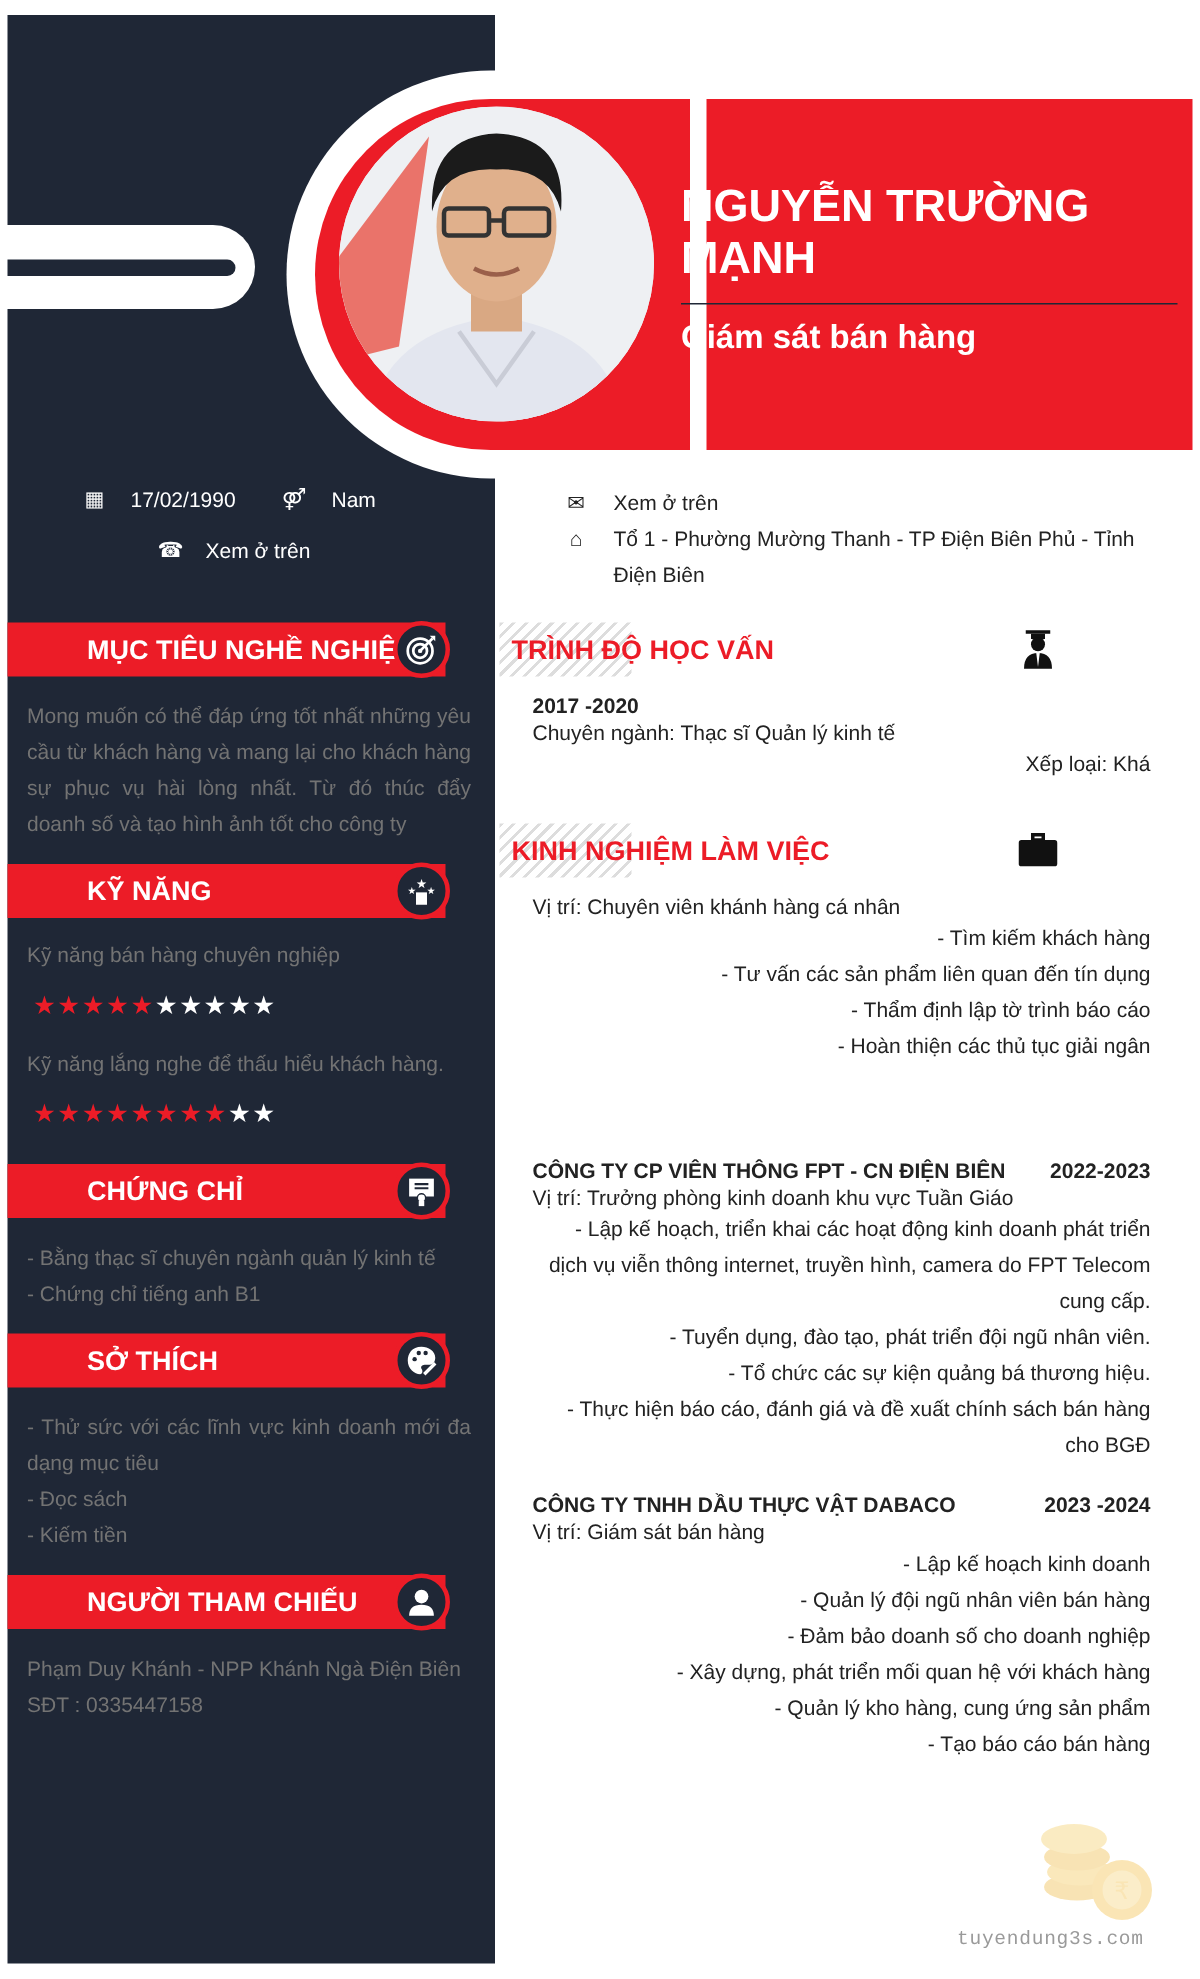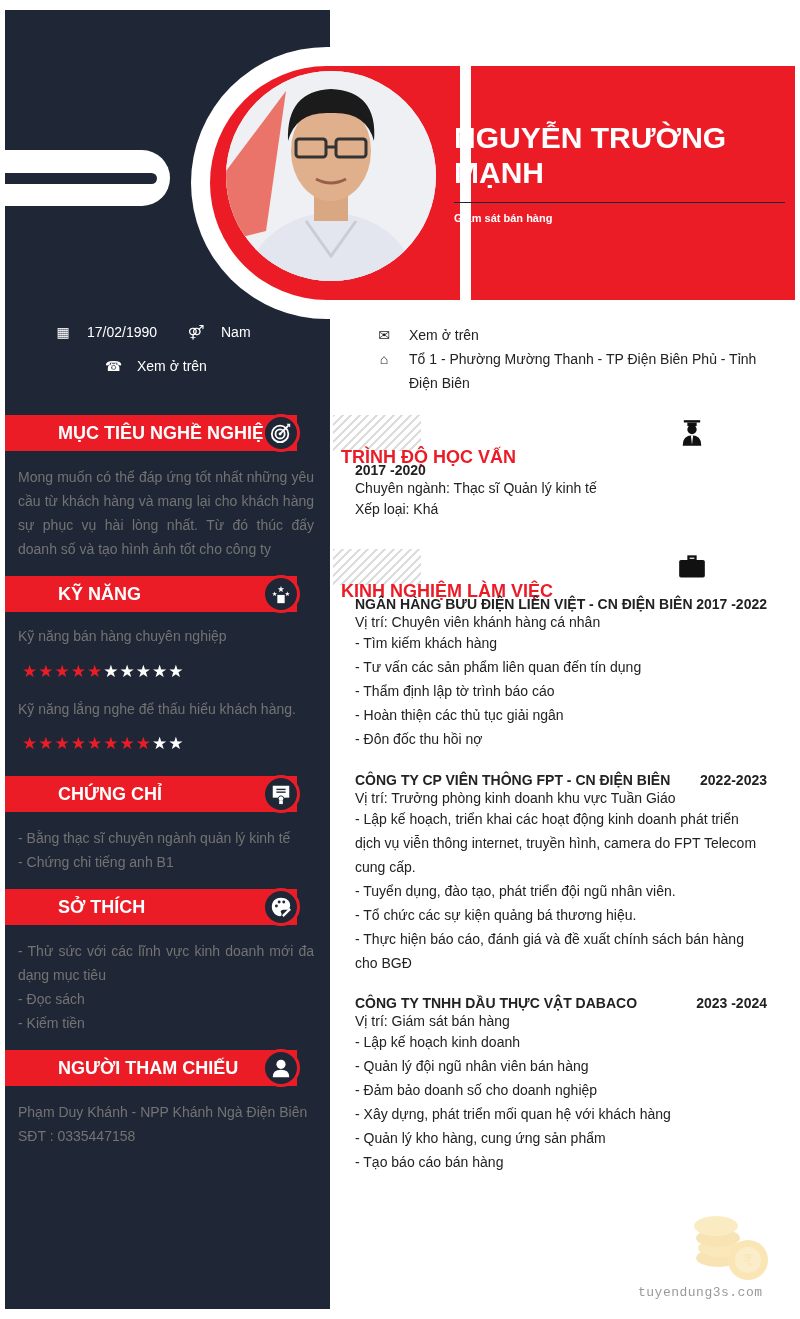--- a/index.html
+++ b/index.html
@@ -11,48 +11,48 @@
   .pill-inner { position: absolute; left: 5px; top: 173px; width: 152px; height: 11px; background: #1f2736; border-radius: 0 6px 6px 0; }
 
   .red-banner { position: absolute; left: 330px; top: 66px; width: 465px; height: 234px; background: #ec1c27; }
   .white-ring { position: absolute; left: 191px; top: 47px; width: 280px; height: 272px; background: #fff; border-radius: 136px 0 0 136px; }
   .red-ring { position: absolute; left: 210px; top: 66px; width: 250px; height: 234px; background: #ec1c27; border-radius: 117px 0 0 117px; }
   .photo { position: absolute; left: 226px; top: 71px; width: 210px; height: 210px; border-radius: 50%; overflow: hidden; background: #eef0f3; }
   .photo svg { width: 100%; height: 100%; display: block; }
 
   .name { position: absolute; left: 454px; top: 120px; width: 330px; color: #fff; font-weight: bold; font-size: 30px; line-height: 35px; }
   .name-rule { position: absolute; left: 454px; top: 202px; width: 331px; height: 1px; background: #1f2736; }
-  .job-title { position: absolute; left: 454px; top: 212px; color: #fff; font-weight: bold; font-size: 11px; }
+  .job-title { position: absolute; left: 454px; top: 212px; color: #fff; font-weight: bold; font-size: 22px; }
 
   .info { position: absolute; font-size: 14px; color: #fff; display: flex; align-items: center; }
   .info .ico { display: inline-block; width: 16px; text-align: center; font-size: 14px; margin-right: 16px; }
   .contact { position: absolute; font-size: 14px; color: #222; line-height: 24px; }
   .contact .ico { position: absolute; left: -34px; top: 0; font-size: 14px; width: 18px; text-align: center; }
 
   .sec-bar { position: absolute; left: 5px; width: 292px; height: 36px; background: #ec1c27; }
   .sec-bar .title { position: absolute; left: 17px; top: 0; line-height: 36px; color: #fff; font-weight: bold; font-size: 18px; margin-left: 36px; }
   .sec-ico { position: absolute; left: 262px; width: 38px; height: 38px; border-radius: 50%; background: #1f2736; border: 3px solid #ec1c27; display: flex; align-items: center; justify-content: center; }
   .sec-ico svg { width: 22px; height: 22px; }
 
   .side-text { position: absolute; left: 18px; width: 296px; color: #737373; font-size: 14px; line-height: 24px; }
   .justify { text-align: justify; }
   .stars { position: absolute; left: 22px; font-size: 17px; letter-spacing: 1px; }
   .star-on { color: #ec1c27; }
   .star-off { color: #fff; }
 
   .r-head { position: absolute; left: 333px; height: 36px; width: 360px; }
   .r-head .stripe { position: absolute; left: 0; top: 0; width: 88px; height: 36px;
     background: repeating-linear-gradient(135deg, #d9d9d9 0 2px, #ffffff 2px 6px); opacity: 0.9; }
-  .r-head .title { position: absolute; left: 8px; top: 0; line-height: 36px; color: #ec1c27; font-weight: bold; font-size: 18px; margin-top: 24px; }
+  .r-head .title { position: absolute; left: 8px; top: 0; line-height: 36px; color: #ec1c27; font-weight: bold; font-size: 18px; }
   .r-head .rico { position: absolute; left: 345px; top: 4px; width: 28px; height: 28px; }
 
   .entry { position: absolute; left: 355px; width: 412px; font-size: 14px; color: #222; }
   .entry .row { display: flex; justify-content: space-between; font-weight: bold; font-size: 14px; line-height: 18px; }
   .entry .sub { line-height: 18px; }
-  .entry .line { line-height: 24px; }
+  .entry .line { line-height: 24px; text-align: right; }
 
   .coins { position: absolute; left: 690px; top: 1208px; width: 80px; height: 80px; opacity: 0.45; }
   .watermark { position: absolute; left: 638px; top: 1285px; font-family: "Liberation Mono", "DejaVu Sans Mono", monospace; font-size: 13px; color: #9a9a9a; letter-spacing: 0.5px; }
 </style>
 </head>
 <body>
 
 <div class="sidebar"></div>
 <div class="pill"></div>
 <div class="pill-inner"></div>
@@ -201,30 +201,25 @@
 <div class="r-head" style="top:549px;">
   <div class="stripe"></div>
   <span class="title">KINH NGHIỆM LÀM VIỆC</span>
   <svg class="rico" viewBox="0 0 24 24">
       <rect x="9" y="3" width="6" height="3" fill="none" stroke="#111" stroke-width="2"></rect>
       <rect x="1" y="6" width="22" height="15" rx="1.5" fill="#111"></rect>
     </svg>
 </div>
 
 <div class="entry" style="top:595px;">
-  <div class="row">
-      <span>NGÂN HÀNG BƯU ĐIỆN LIÊN VIỆT - CN ĐIỆN BIÊN</span>
-      <span>2017 -2022</span>
-    </div>
   <div class="sub">Vị trí: Chuyên viên khánh hàng cá nhân</div>
   <div class="line">- Tìm kiếm khách hàng</div>
   <div class="line">- Tư vấn các sản phẩm liên quan đến tín dụng</div>
   <div class="line">- Thẩm định lập tờ trình báo cáo</div>
   <div class="line">- Hoàn thiện các thủ tục giải ngân</div>
-  <div class="line">- Đôn đốc thu hồi nợ</div>
 </div>
 
 <div class="entry" style="top:771px;">
   <div class="row">
       <span>CÔNG TY CP VIÊN THÔNG FPT - CN ĐIỆN BIÊN</span>
       <span>2022-2023</span>
     </div>
   <div class="sub">Vị trí: Trưởng phòng kinh doanh khu vực Tuần Giáo</div>
   <div class="line">- Lập kế hoạch, triển khai các hoạt động kinh doanh phát triển dịch vụ viễn thông internet, truyền hình, camera do FPT Telecom cung cấp.</div>
   <div class="line">- Tuyển dụng, đào tạo, phát triển đội ngũ nhân viên.</div>

